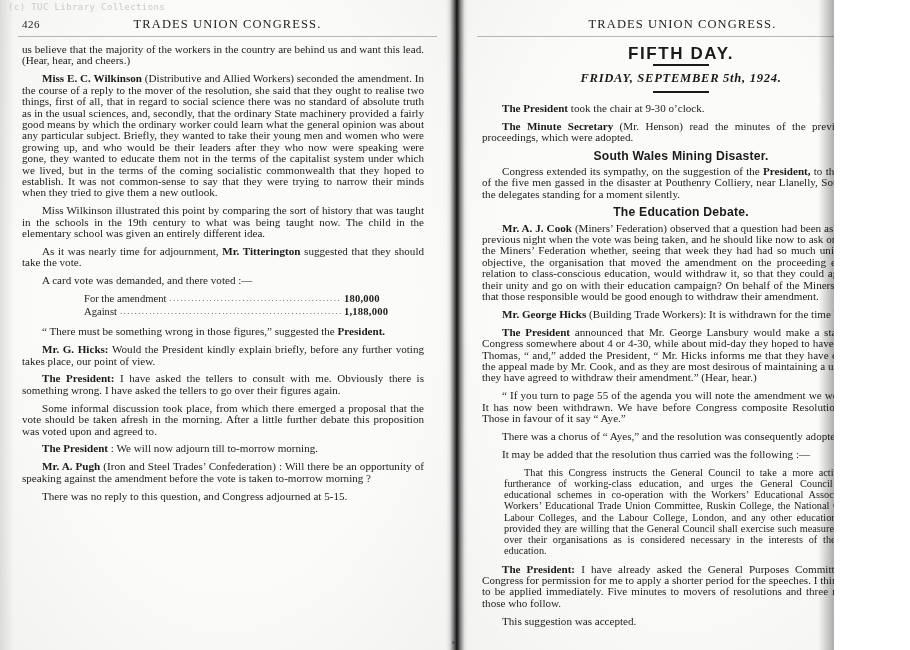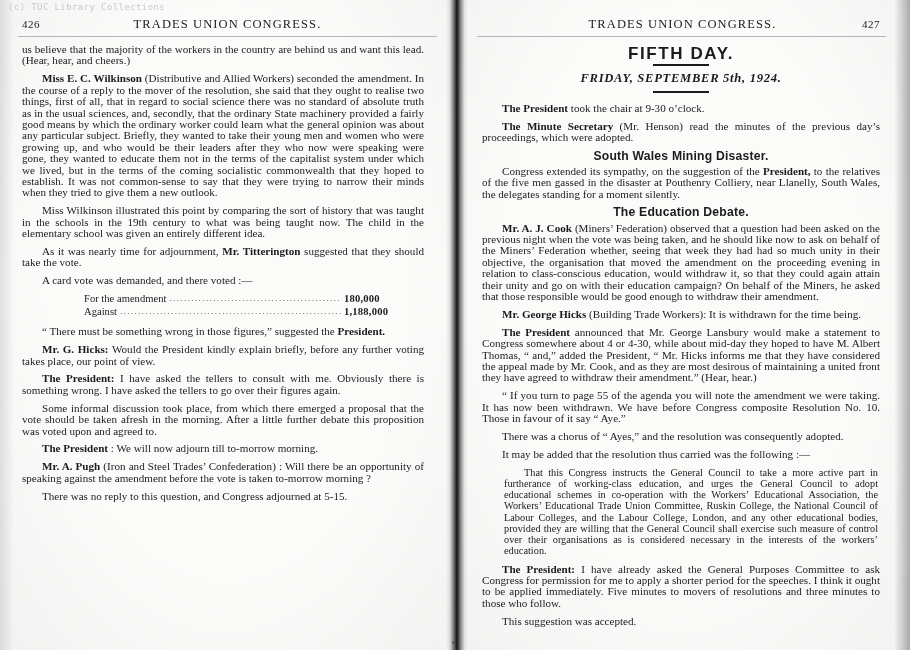--- a/index.html
+++ b/index.html
@@ -3,21 +3,21 @@
 <meta charset="utf-8">
 <title>Trades Union Congress 1924 — Scanned Pages 426-427</title>
 <style>
   html, body {
     margin: 0;
     padding: 0;
     background: #ffffff;
   }
   #scan {
     position: relative;
-    width: 910px;
+    width: 834px;
     height: 650px;
     overflow: hidden;
     background: #7f1d1d;
     font-family: "Liberation Serif", "DejaVu Serif", serif;
     color: #1b1b1b;
   }
 
   
   .page {
     position: absolute;

